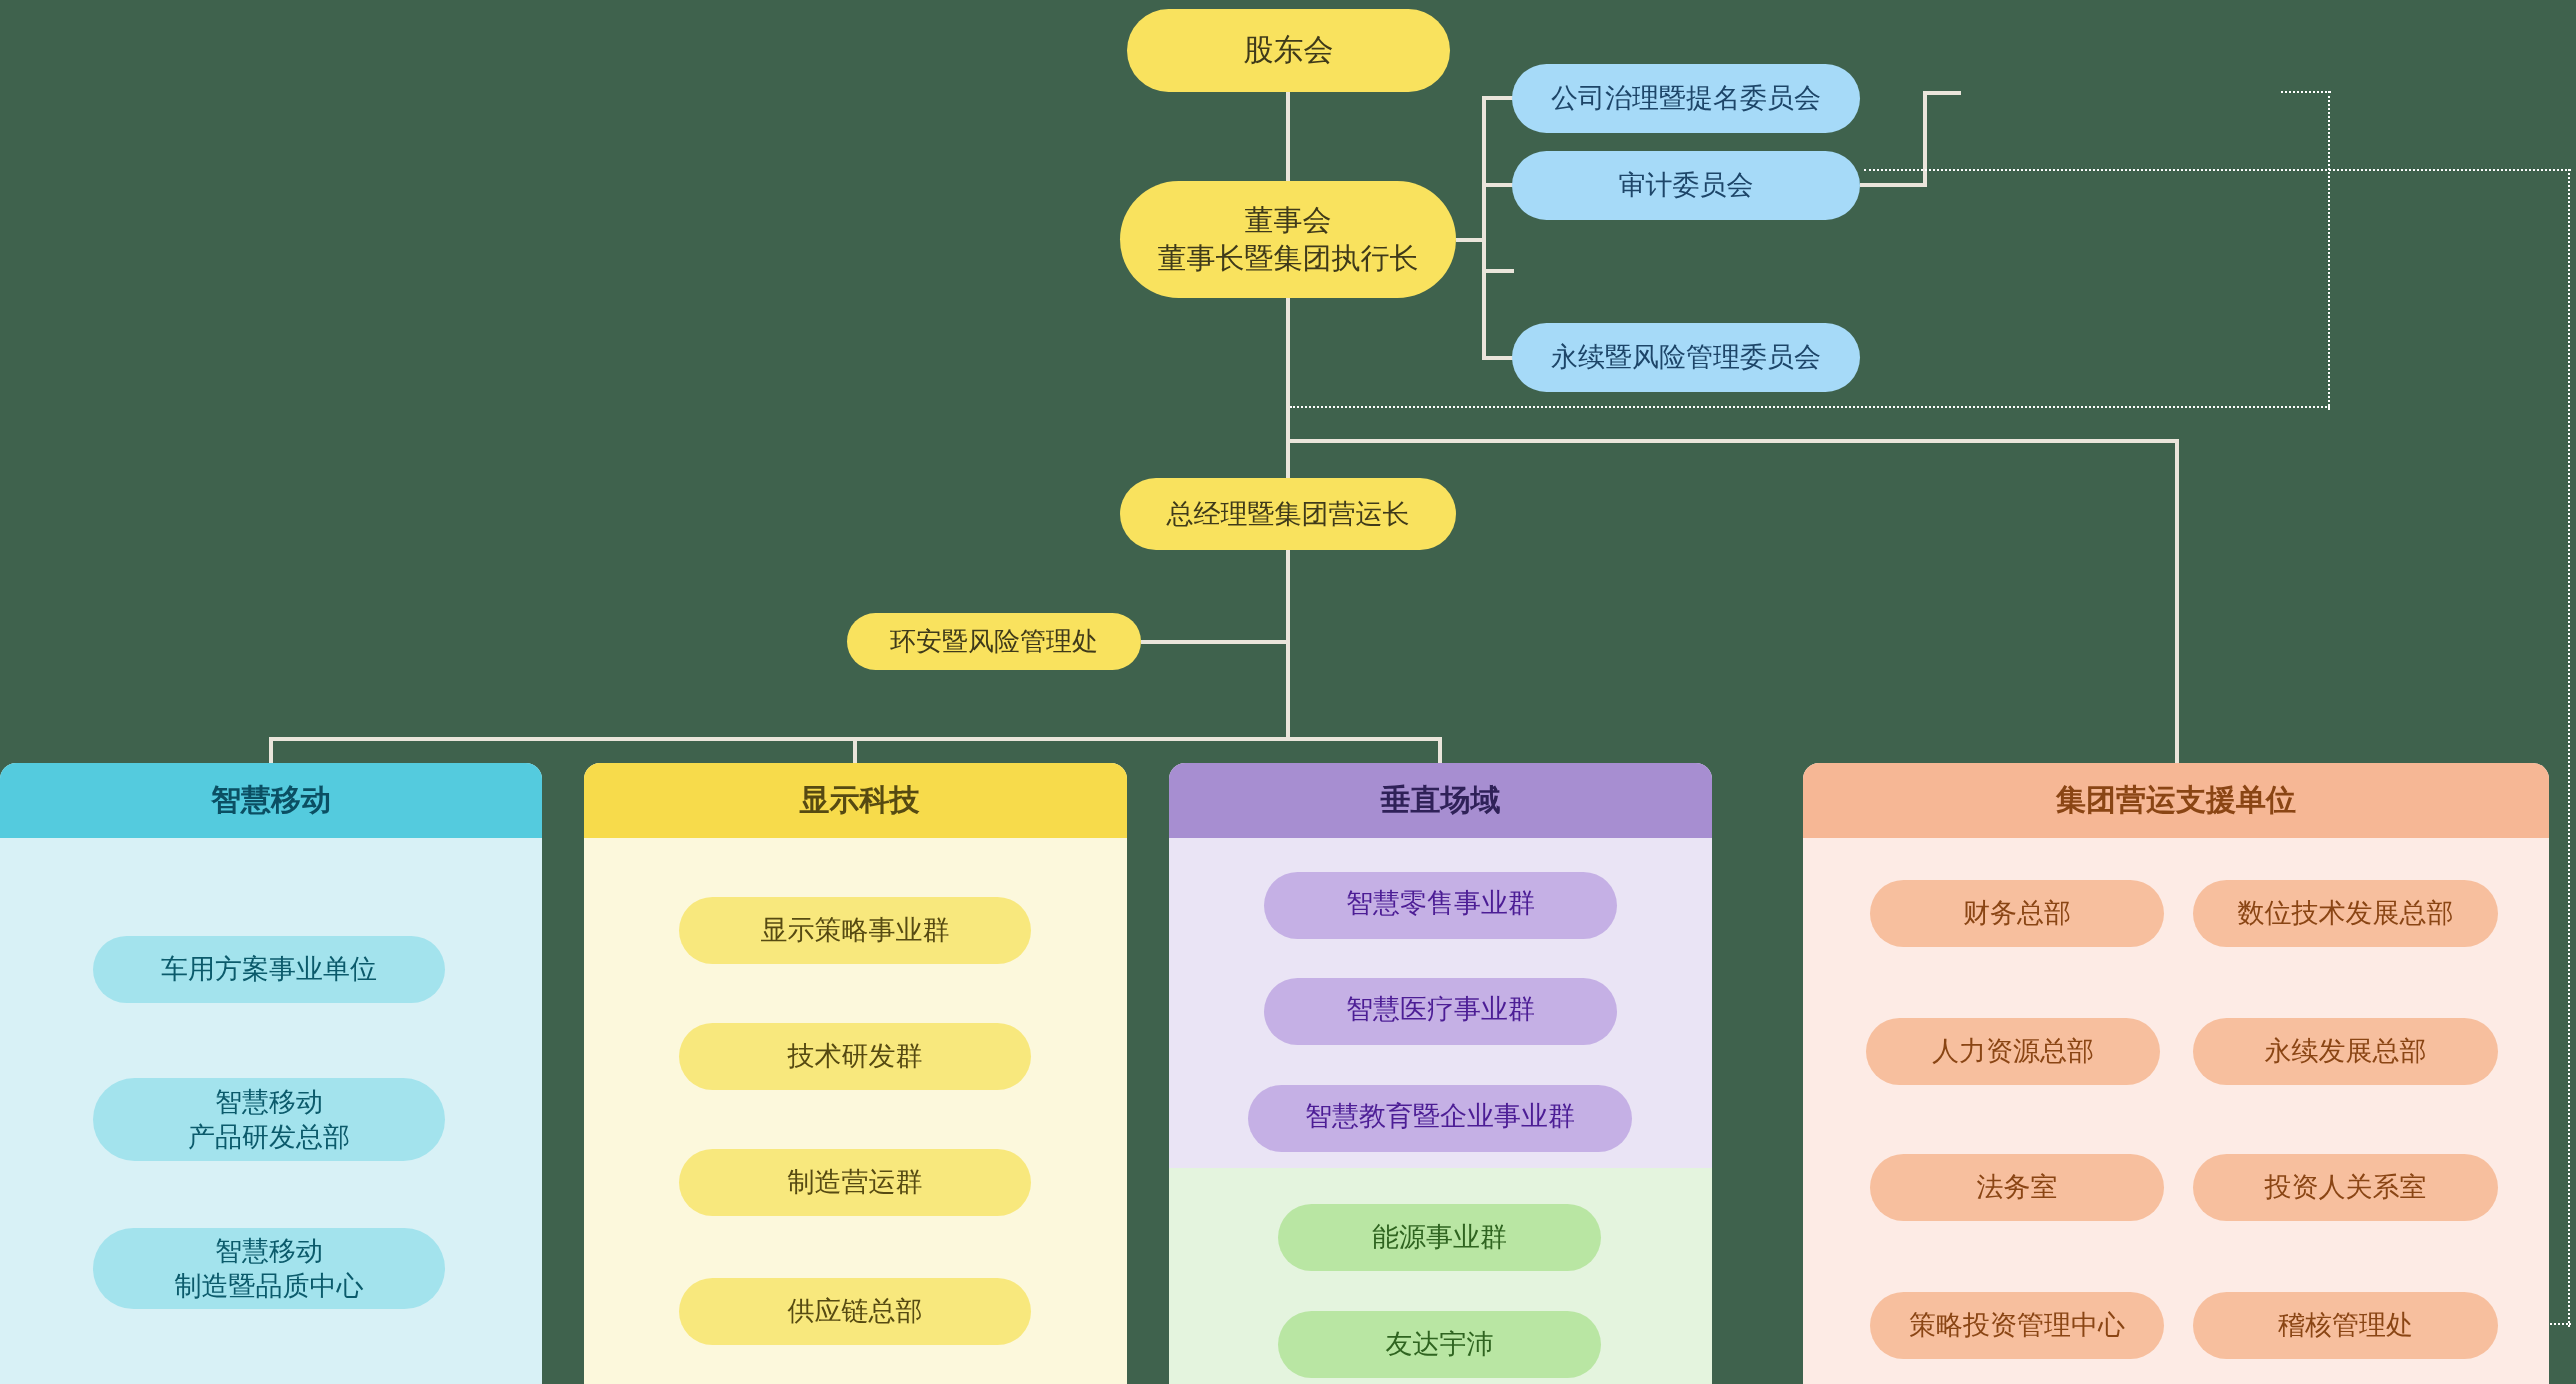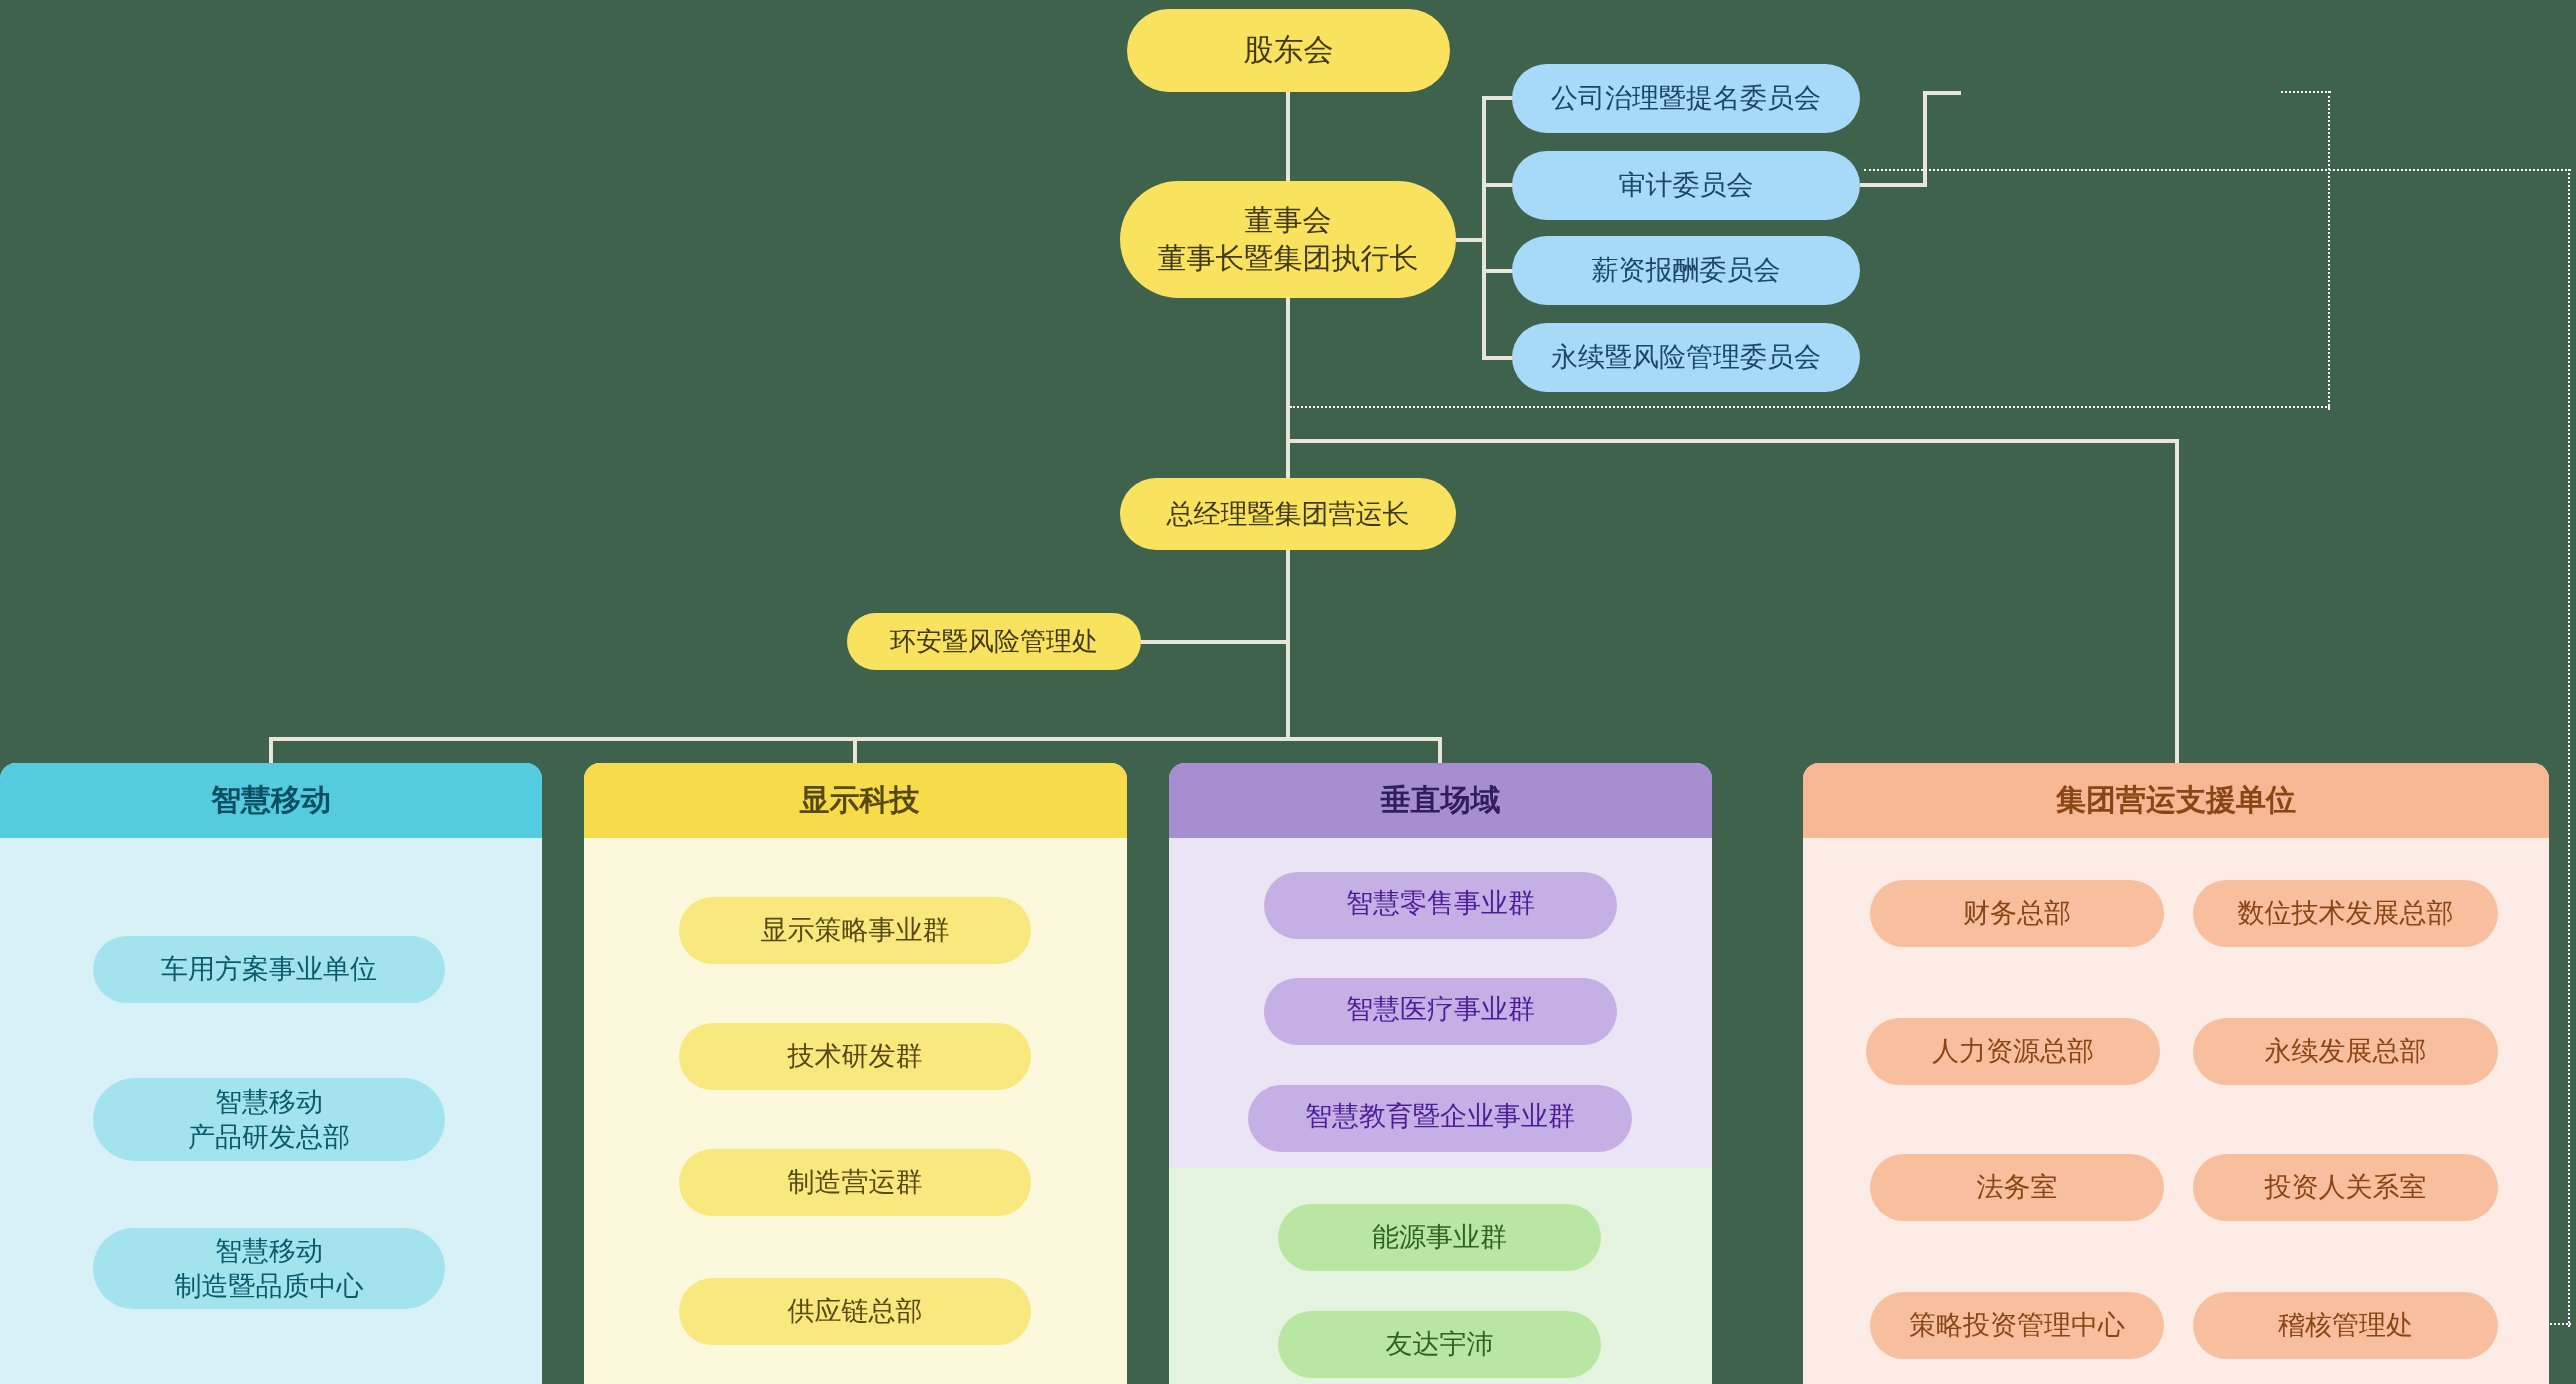--- a/index.html
+++ b/index.html
@@ -88,21 +88,20 @@
 董事长暨集团执行长</div>
 
   <div class="pill exec fs33" style="left:1127px;top:9px;width:323px;height:83px">股东会</div>
 
   <div class="pill exec" style="left:1120px;top:478px;width:336px;height:72px">总经理暨集团营运长</div>
 
   <div class="pill exec fs29" style="left:847px;top:613px;width:294px;height:57px">环安暨风险管理处</div>
 
   <div class="pill blue" style="left:1512px;top:64px;width:348px;height:69px">公司治理暨提名委员会</div>
   <div class="pill blue" style="left:1512px;top:151px;width:348px;height:69px">审计委员会</div>
-  <div class="pill blue" style="left:1512px;top:236px;width:348px;height:69px">薪资报酬委员会</div>
   <div class="pill blue" style="left:1512px;top:323px;width:348px;height:69px">永续暨风险管理委员会</div>
 
 
   <div class="panel cyan" style="left:0;width:542px">
     <div class="panel-header">智慧移动</div>
   </div>
 
   <div class="panel yellow" style="left:584px;width:543px">
     <div class="panel-header">显示科技</div>
   </div>

